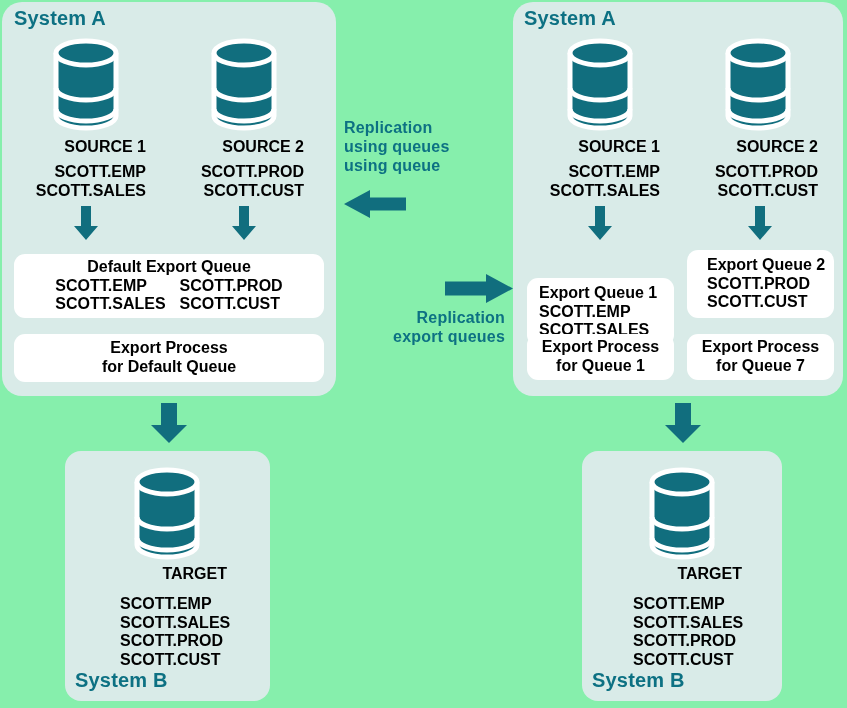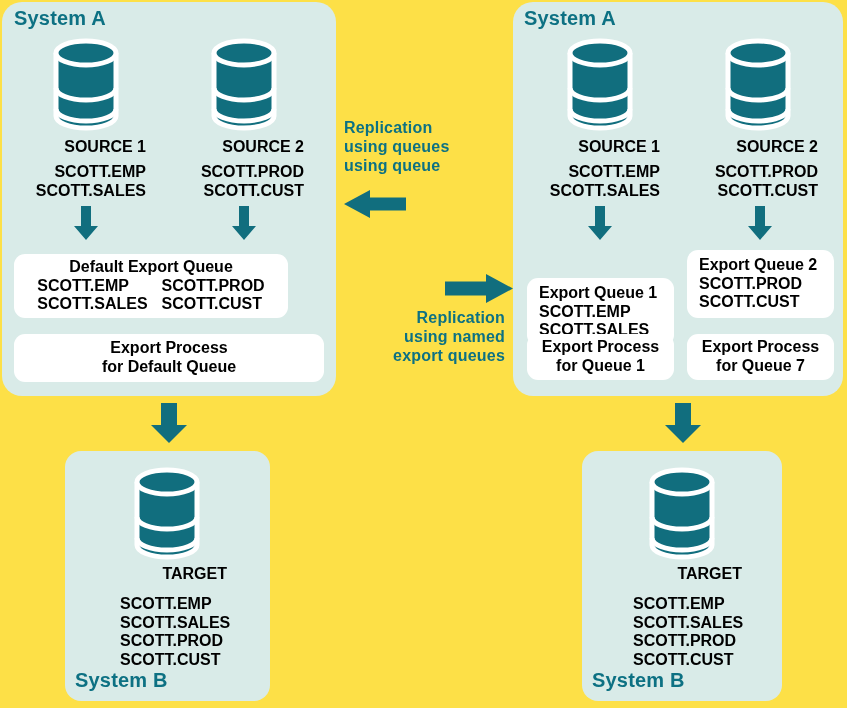--- a/index.html
+++ b/index.html
@@ -4,21 +4,21 @@
 <style>
   :root{
     --teal:#116e7e;
     --teal-text:#0d7183;
     --panel:#d9ebe8;
     --box:#ffffff;
     --ink:#000000;
   }
   html,body{margin:0;padding:0;background:#fff;}
   .canvas{
-    position:relative;width:847px;height:708px;background:#fde047;
+    position:relative;width:847px;height:708px;background:#86efac;
     font-family:"Liberation Sans",sans-serif;font-weight:bold;overflow:hidden;
   }
   .panel{position:absolute;background:var(--panel);border-radius:20px;}
   .panel-a-left{left:2px;top:2px;width:334px;height:394px;}
   .panel-a-right{left:513px;top:2px;width:330px;height:394px;}
   .panel-b-left{left:65px;top:451px;width:205px;height:250px;border-radius:16px;}
   .panel-b-right{left:582px;top:451px;width:200px;height:250px;border-radius:16px;}
   .sys-title{position:absolute;color:var(--teal-text);font-size:20px;letter-spacing:.2px;}
   .blabel{position:absolute;color:var(--ink);font-size:16px;text-align:right;line-height:18.5px;}
   .llabel{position:absolute;color:var(--ink);font-size:16px;text-align:left;line-height:18.5px;}
@@ -79,21 +79,21 @@
       <div>SCOTT.CUST</div>
     </div>
 
     <svg class="icon" style="left:72px;top:204px;" width="24" height="34">
         <use href="#arr-down-sm"></use>
       </svg>
     <svg class="icon" style="left:230px;top:204px;" width="24" height="34">
         <use href="#arr-down-sm"></use>
       </svg>
 
-    <div class="wbox" style="left:12px;top:252px;width:274px;height:64px;padding-top:4px;">
+    <div class="wbox" style="left:12px;top:252px;width:310px;height:64px;padding-top:4px;">
       <div class="ttl">Default Export Queue</div>
       <div class="cols">
         <div>
           <div>SCOTT.EMP</div>
           <div>SCOTT.SALES</div>
         </div>
         <div>
           <div>SCOTT.PROD</div>
           <div>SCOTT.CUST</div>
         </div>
@@ -133,21 +133,21 @@
       </svg>
     <svg class="icon" style="left:235px;top:204px;" width="24" height="34">
         <use href="#arr-down-sm"></use>
       </svg>
 
     <div class="wbox" style="left:14px;top:248px;width:147px;height:68px;padding:6px 0 0 12px;margin-top:28px;">
       <div>Export Queue 1</div>
       <div>SCOTT.EMP</div>
       <div>SCOTT.SALES</div>
     </div>
-    <div class="wbox" style="left:174px;top:248px;width:147px;height:68px;padding:6px 0 0 12px;">
+    <div class="wbox" style="left:174px;top:248px;width:147px;height:68px;padding:6px 0 0 20px;">
       <div>Export Queue 2</div>
       <div>SCOTT.PROD</div>
       <div>SCOTT.CUST</div>
     </div>
 
     <div class="wbox" style="left:14px;top:332px;width:147px;height:46px;padding-top:4px;text-align:center;">
       <div>Export Process</div>
       <div>for Queue 1</div>
     </div>
     <div class="wbox" style="left:174px;top:332px;width:147px;height:46px;padding-top:4px;text-align:center;">
@@ -163,21 +163,20 @@
   </div>
   <svg class="icon" style="left:344px;top:190px;" width="62" height="28">
       <use href="#arr-left"></use>
     </svg>
 
   <svg class="icon" style="left:445px;top:274px;" width="68" height="29">
       <use href="#arr-right"></use>
     </svg>
   <div class="caption" style="left:335px;top:308px;width:170px;text-align:right;">
     <div>Replication</div>
-    <div>using named</div>
     <div>export queues</div>
   </div>
 
   <svg class="icon" style="left:151px;top:403px;" width="36" height="40">
       <use href="#arr-down-lg"></use>
     </svg>
   <svg class="icon" style="left:665px;top:403px;" width="36" height="40">
       <use href="#arr-down-lg"></use>
     </svg>
 

